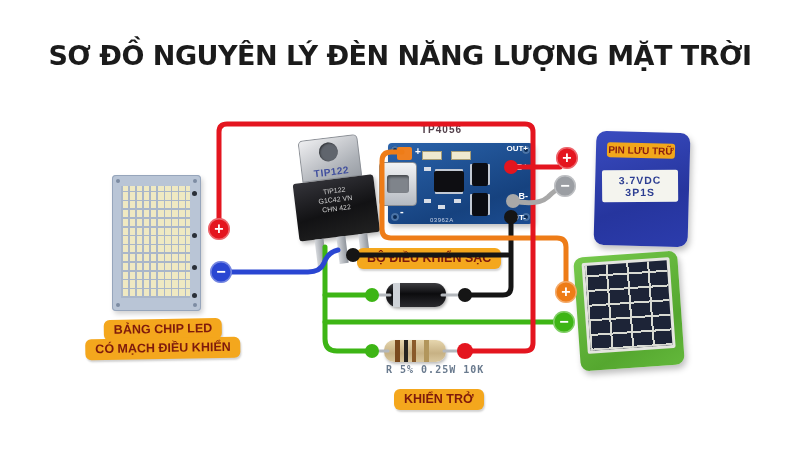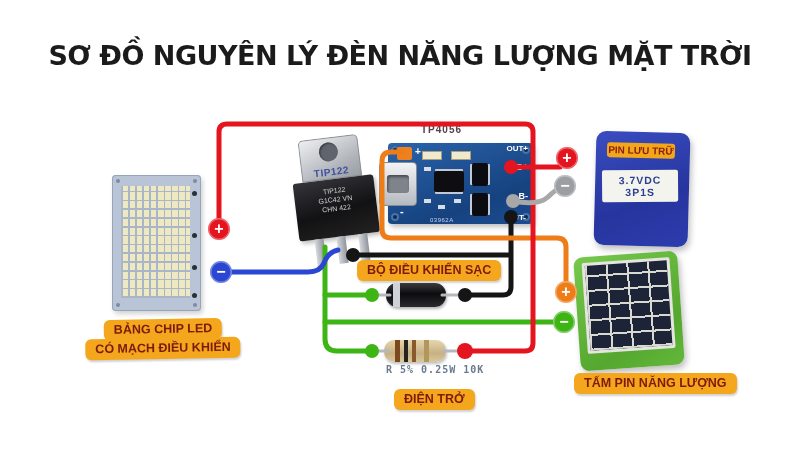--- a/index.html
+++ b/index.html
@@ -153,46 +153,45 @@
     <span class="smd-s" style="left:66px;top:56px"></span>
     <div class="ic8"></div>
     <div class="ric" style="left:84px;top:20px"></div>
     <div class="ric" style="left:84px;top:50px"></div>
     <span class="silk" style="right:5px;top:2px">OUT+</span>
     <span class="silk" style="right:5px;top:20px;font-size:9px">B+</span>
     <span class="silk" style="right:5px;top:49px;font-size:9px">B-</span>
     <span class="silk" style="right:7px;bottom:2px">OUT-</span>
     <span class="chiptext">03962A</span>
   </div>
-  <div class="abs pill" style="left:357px;top:260px;">BỘ ĐIỀU KHIỂN SẠC</div>
+  <div class="abs pill" style="left:357px;top:248px;">BỘ ĐIỀU KHIỂN SẠC</div>
 
   <div class="abs battery">
     <div class="bat-l1">PIN LƯU TRỮ</div>
     <div class="bat-l2">3.7VDC 3P1S</div>
   </div>
 
   <div class="abs solar">
     <div class="solar-mat">
       <div class="solar-cells"></div>
     </div>
   </div>
-  <div class="abs pill" style="left:574px;top:373px;">TẤM PIN NĂNG LƯỢNG</div>
 
   <div class="abs diode">
     <div class="diode-band"></div>
   </div>
 
   <div class="abs resistor">
     <span class="rband" style="left:11px;width:5px;background:#7a4a1e"></span>
     <span class="rband" style="left:20px;width:4px;background:#26241f"></span>
     <span class="rband" style="left:28px;width:4px;background:#8a5a2a"></span>
     <span class="rband" style="left:40px;width:5px;background:#b2965c"></span>
   </div>
   <div class="abs rspec">R 5% 0.25W 10K</div>
-  <div class="abs pill" style="left:394px;top:389px;">ĐIỆN TRỞ</div>
+  <div class="abs pill" style="left:394px;top:389px;">KHIỂN TRỞ</div>
 
   <svg class="wires" width="800" height="471" viewBox="0 0 800 471">
     <g fill="none" stroke-linecap="round" stroke-linejoin="round">
 
       <path d="M 370 295 H 390 M 442 295 H 466 M 370 351 H 388 M 444 351 H 466" stroke-width="3" stroke="#b4b8bd"></path>
 
       <path d="M 325 247 V 339 Q 325 351 337 351 H 368" stroke-width="5" stroke="#3db515"></path>
       <path d="M 325 295 H 368" stroke-width="5" stroke="#3db515"></path>
       <path d="M 325 322 H 556" stroke-width="5" stroke="#3db515"></path>
 

